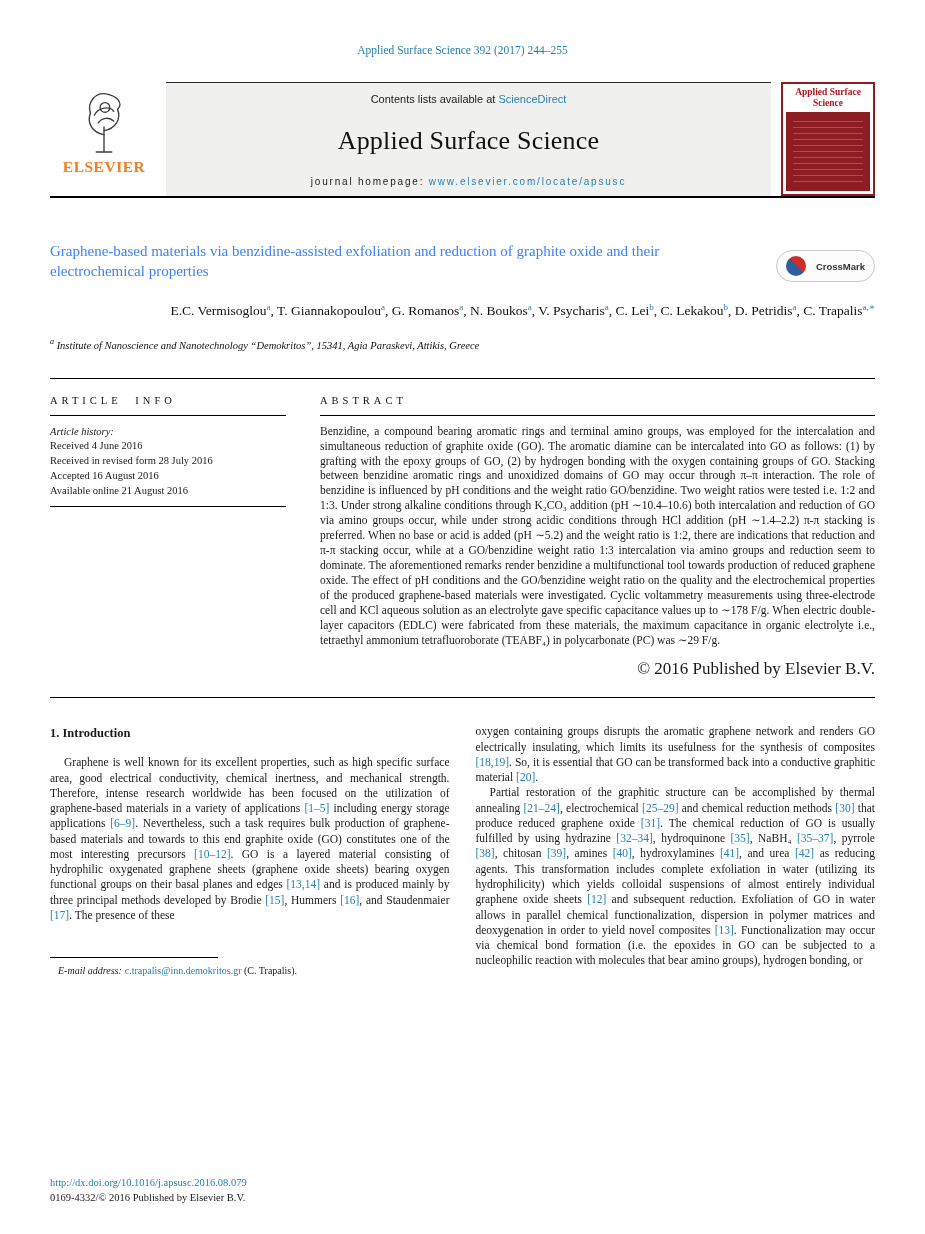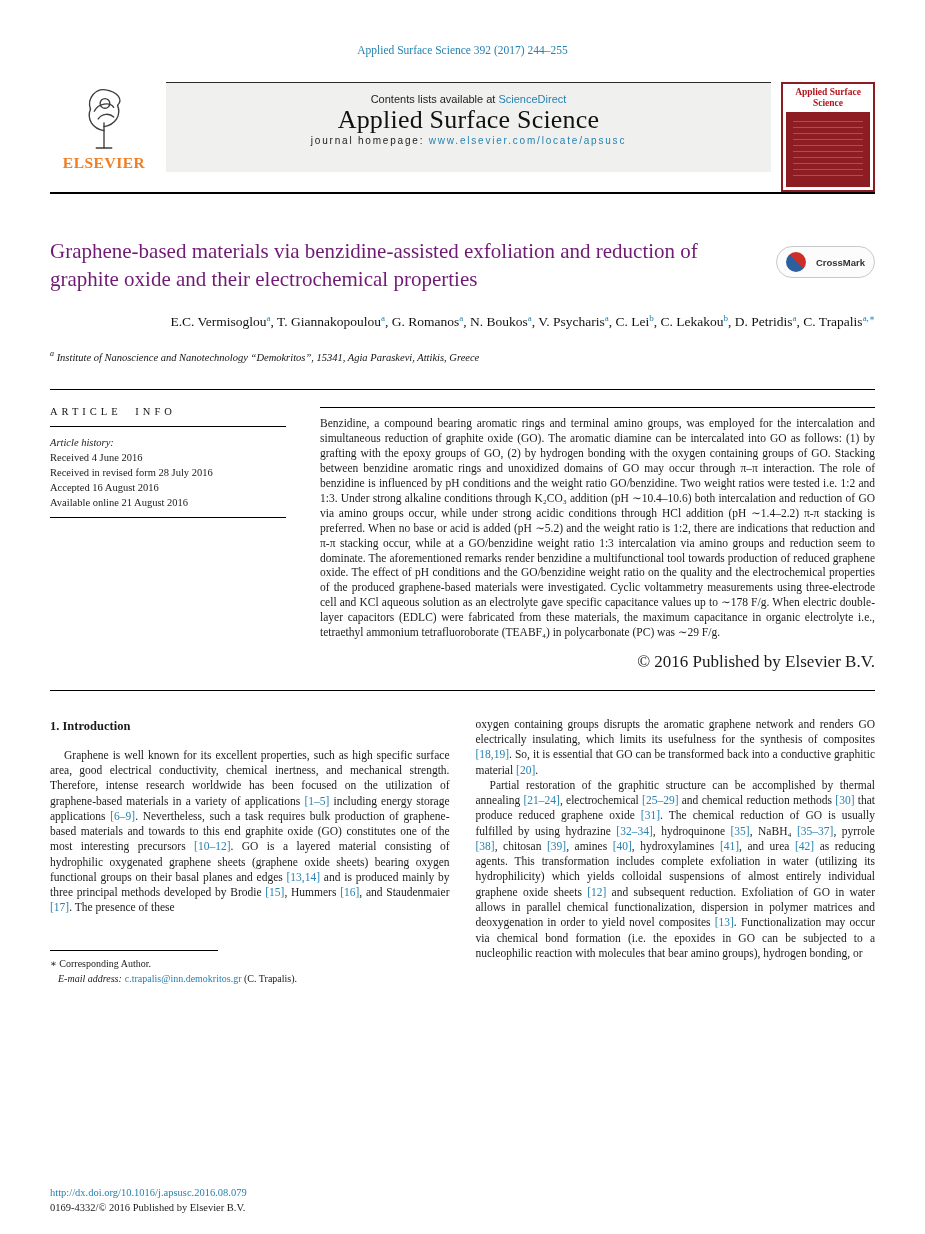--- a/index.html
+++ b/index.html
@@ -15,36 +15,36 @@
   }
   .page{padding:44px 50px 0 50px;}
 
   
   .top-ref{text-align:center;font-size:11.5px;color:var(--link);}
 
   
   .header{display:flex;margin-top:26px;border-bottom:2.5px solid #000;align-items:stretch;}
   .logo-block{width:108px;display:flex;flex-direction:column;align-items:center;justify-content:flex-end;padding-bottom:20px;}
   .logo-text{color:var(--elsevier-orange);font-size:15.5px;font-weight:bold;letter-spacing:.5px;margin-top:2px;}
-  .center-box{flex:1;background:#f0f1ef;border-top:1.5px solid #2a2a2a;display:flex;flex-direction:column;text-align:center;padding:10px 0 9px;margin:0 10px 0 8px;height:90px;box-sizing:border-box;}
+  .center-box{flex:1;background:#f0f1ef;border-top:1.5px solid #2a2a2a;display:flex;flex-direction:column;justify-content:space-between;text-align:center;padding:10px 0 9px;margin:0 10px 0 8px;height:114px;box-sizing:border-box;}
   .contents-line{font-family:"Liberation Sans",sans-serif;font-size:11px;color:#222;}
   .sd-link{color:var(--link);text-decoration:none;}
   .journal-title{font-size:26px;color:#111;letter-spacing:.2px;}
   .homepage-line{font-family:"Liberation Sans",sans-serif;font-size:10px;letter-spacing:1.8px;color:#222;}
   .hp-url{color:var(--link);text-decoration:none;}
   .cover{width:94px;border:2px solid var(--cover-maroon);background:#fff;display:flex;flex-direction:column;box-sizing:border-box;}
   .cover-head{padding:3px 2px 2px;text-align:center;}
   .cover-title{color:#b3141c;font-size:9.5px;font-weight:bold;line-height:1.12;display:block;}
   .cover-body{flex:1;background:var(--cover-maroon);margin:2px 3px 3px;position:relative;overflow:hidden;}
   .cover-body::before{content:"";position:absolute;left:7px;right:7px;top:9px;bottom:9px;
     background:repeating-linear-gradient(to bottom,rgba(255,255,255,.5) 0 1px,transparent 1px 6px);opacity:.45;}
 
   
   .title-row{display:flex;margin-top:44px;gap:22px;align-items:flex-start;}
-  .article-title{flex:1;font-size:21px;line-height:1.32;color:#701a75;}
+  .article-title{flex:1;font-size:15px;line-height:1.32;color:#3b82f6;}
   .crossmark{display:flex;align-items:center;gap:10px;border:1px solid #c9c9c9;border-radius:16px;padding:5px 9px;background:#fcfcfc;margin-top:8px;}
   .cm-circle{width:20px;height:20px;border-radius:50%;background:linear-gradient(225deg,#cf2e28 0 46%,#2d5e9e 46% 100%);flex-shrink:0;}
   .cm-text{font-family:"Liberation Sans",sans-serif;font-size:9.5px;font-weight:bold;color:#333;}
 
   
   .authors{margin-top:18px;font-size:13.5px;line-height:1.55;color:#111;text-align:right;}
   .author{white-space:normal;}
   .author:not(:last-child)::after{content:", ";}
   .author sup{color:var(--link);font-size:9px;}
   .affiliations{margin-top:15px;font-size:10.5px;font-style:italic;line-height:1.5;color:#111;}
@@ -71,21 +71,21 @@
   .cite{color:var(--link);}
 
   
   .footnote{margin-top:34px;}
   .fn-rule{border-top:1px solid #000;width:168px;margin-bottom:5px;}
   .fn-line{font-size:10px;line-height:1.5;}
   .fn-email-label{font-style:italic;margin-right:3px;}
   .fn-email{color:var(--link);text-decoration:none;}
 
   
-  .page-footer{position:absolute;left:50px;bottom:18px;font-size:10.5px;line-height:1.5;}
+  .page-footer{position:absolute;left:50px;bottom:28px;font-size:10.5px;line-height:1.5;}
   .doi{color:var(--link);text-decoration:none;display:block;}
 </style>
 </head>
 <body>
 
 <div class="page">
 
   <div class="top-ref">Applied Surface Science 392 (2017) 244–255</div>
 
   <div class="header">
@@ -140,33 +140,33 @@
       <div class="sec-heading">ARTICLE INFO</div>
       <div class="rule"></div>
       <div class="info-label">Article history:</div>
       <div class="info-line">Received 4 June 2016</div>
       <div class="info-line">Received in revised form 28 July 2016</div>
       <div class="info-line">Accepted 16 August 2016</div>
       <div class="info-line">Available online 21 August 2016</div>
       <div class="rule"></div>
     </div>
     <div class="abstract-col">
+      <div class="sec-heading">ABSTRACT</div>
       <div class="rule"></div>
       <p class="abstract-text">Benzidine, a compound bearing aromatic rings and terminal amino groups, was employed for the intercalation and simultaneous reduction of graphite oxide (GO). The aromatic diamine can be intercalated into GO as follows: (1) by grafting with the epoxy groups of GO, (2) by hydrogen bonding with the oxygen containing groups of GO. Stacking between benzidine aromatic rings and unoxidized domains of GO may occur through π–π interaction. The role of benzidine is influenced by pH conditions and the weight ratio GO/benzidine. Two weight ratios were tested i.e. 1:2 and 1:3. Under strong alkaline conditions through K₂CO₃ addition (pH ∼10.4–10.6) both intercalation and reduction of GO via amino groups occur, while under strong acidic conditions through HCl addition (pH ∼1.4–2.2) π-π stacking is preferred. When no base or acid is added (pH ∼5.2) and the weight ratio is 1:2, there are indications that reduction and π-π stacking occur, while at a GO/benzidine weight ratio 1:3 intercalation via amino groups and reduction seem to dominate. The aforementioned remarks render benzidine a multifunctional tool towards production of reduced graphene oxide. The effect of pH conditions and the GO/benzidine weight ratio on the quality and the electrochemical properties of the produced graphene-based materials were investigated. Cyclic voltammetry measurements using three-electrode cell and KCl aqueous solution as an electrolyte gave specific capacitance values up to ∼178 F/g. When electric double-layer capacitors (EDLC) were fabricated from these materials, the maximum capacitance in organic electrolyte i.e., tetraethyl ammonium tetrafluoroborate (TEABF₄) in polycarbonate (PC) was ∼29 F/g.</p>
       <div class="copyright">© 2016 Published by Elsevier B.V.</div>
     </div>
   </div>
 
   <div class="main-cols">
     <div class="col">
       <div class="sec-title">1. Introduction</div>
       <p class="body-p indent">Graphene is well known for its excellent properties, such as high specific surface area, good electrical conductivity, chemical inertness, and mechanical strength. Therefore, intense research worldwide has been focused on the utilization of graphene-based materials in a variety of applications <span class="cite">[1–5]</span> including energy storage applications <span class="cite">[6–9]</span>. Nevertheless, such a task requires bulk production of graphene-based materials and towards to this end graphite oxide (GO) constitutes one of the most interesting precursors <span class="cite">[10–12]</span>. GO is a layered material consisting of hydrophilic oxygenated graphene sheets (graphene oxide sheets) bearing oxygen functional groups on their basal planes and edges <span class="cite">[13,14]</span> and is produced mainly by three principal methods developed by Brodie <span class="cite">[15]</span>, Hummers <span class="cite">[16]</span>, and Staudenmaier <span class="cite">[17]</span>. The presence of these</p>
       <div class="footnote">
         <div class="fn-rule"></div>
-        <div class="fn-line">∗ Corresponding Author.</div>
         <div class="fn-line" style="padding-left:8px;"><span class="fn-email-label">E-mail address:</span><a class="fn-email" href="#">c.trapalis@inn.demokritos.gr</a><span> (C. Trapalis).</span></div>
       </div>
     </div>
     <div class="col">
       <p class="body-p">oxygen containing groups disrupts the aromatic graphene network and renders GO electrically insulating, which limits its usefulness for the synthesis of composites <span class="cite">[18,19]</span>. So, it is essential that GO can be transformed back into a conductive graphitic material <span class="cite">[20]</span>.</p>
       <p class="body-p indent">Partial restoration of the graphitic structure can be accomplished by thermal annealing <span class="cite">[21–24]</span>, electrochemical <span class="cite">[25–29]</span> and chemical reduction methods <span class="cite">[30]</span> that produce reduced graphene oxide <span class="cite">[31]</span>. The chemical reduction of GO is usually fulfilled by using hydrazine <span class="cite">[32–34]</span>, hydroquinone <span class="cite">[35]</span>, NaBH₄ <span class="cite">[35–37]</span>, pyrrole <span class="cite">[38]</span>, chitosan <span class="cite">[39]</span>, amines <span class="cite">[40]</span>, hydroxylamines <span class="cite">[41]</span>, and urea <span class="cite">[42]</span> as reducing agents. This transformation includes complete exfoliation in water (utilizing its hydrophilicity) which yields colloidal suspensions of almost entirely individual graphene oxide sheets <span class="cite">[12]</span> and subsequent reduction. Exfoliation of GO in water allows in parallel chemical functionalization, dispersion in polymer matrices and deoxygenation in order to yield novel composites <span class="cite">[13]</span>. Functionalization may occur via chemical bond formation (i.e. the epoxides in GO can be subjected to a nucleophilic reaction with molecules that bear amino groups), hydrogen bonding, or</p>
     </div>
   </div>
 
 </div>

